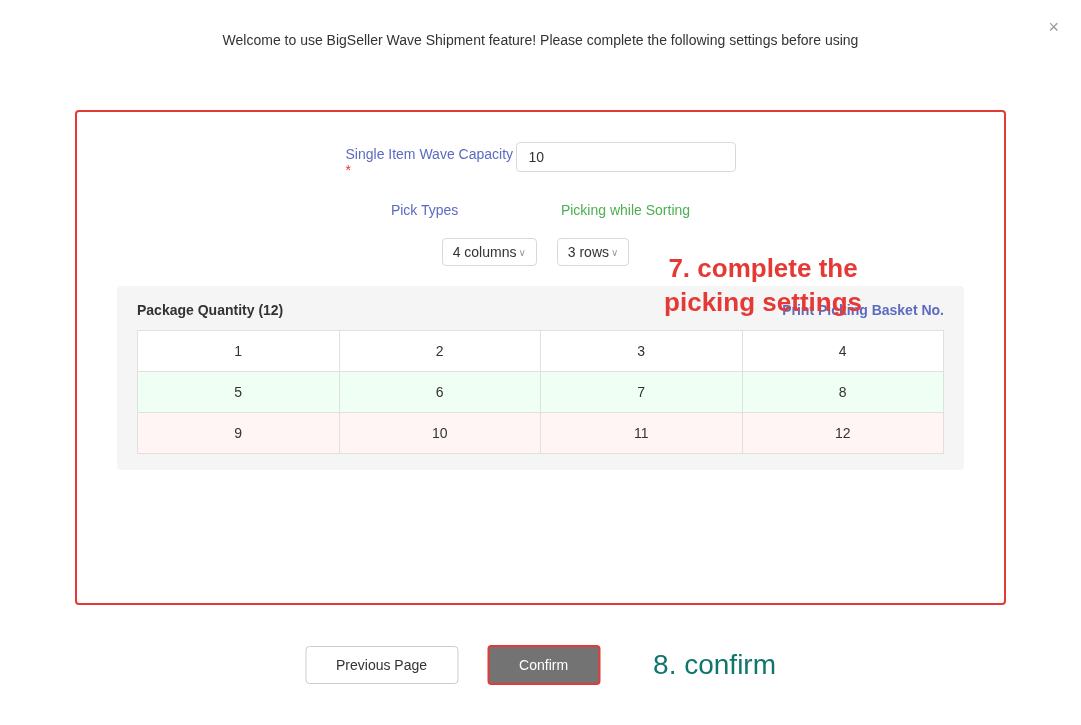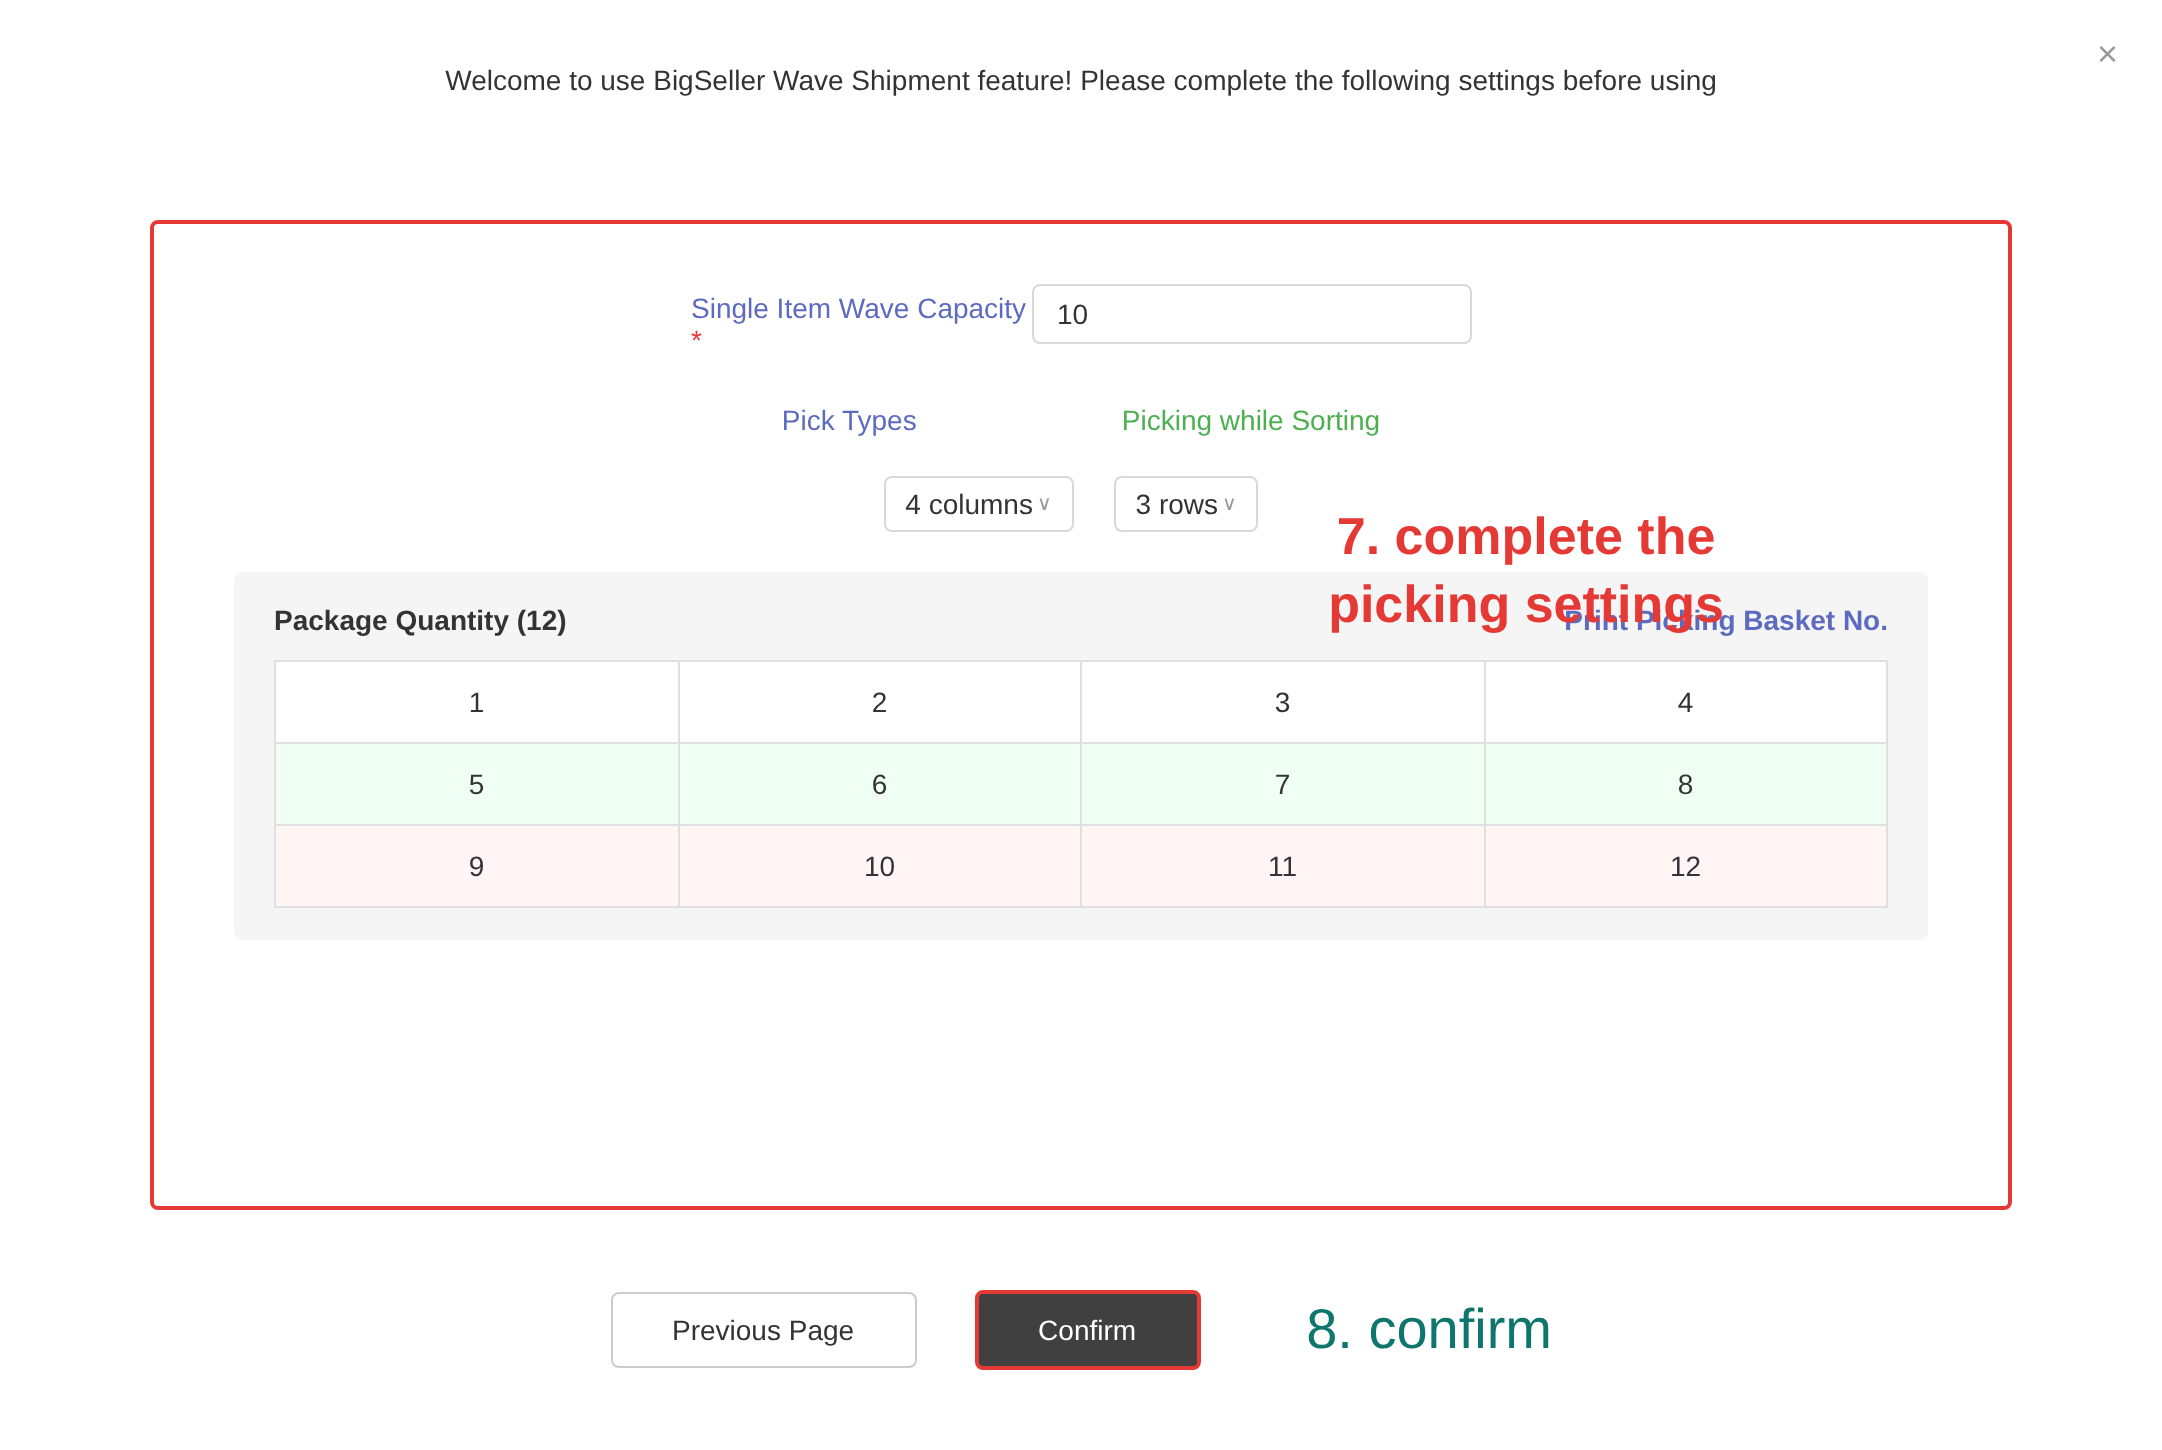--- a/index.html
+++ b/index.html
@@ -174,21 +174,21 @@
       background: #fff;
       color: #333;
       padding: 10px 30px;
       font-size: 14px;
       border-radius: 4px;
       cursor: pointer;
     }
 
     .btn-confirm {
       border: 2px solid #e53935;
-      background: #404040;
+      background: #737373;
       color: #fff;
       padding: 10px 30px;
       font-size: 14px;
       border-radius: 4px;
       cursor: pointer;
       font-weight: 500;
     }
 
     .confirm-hint {
       font-size: 28px;

